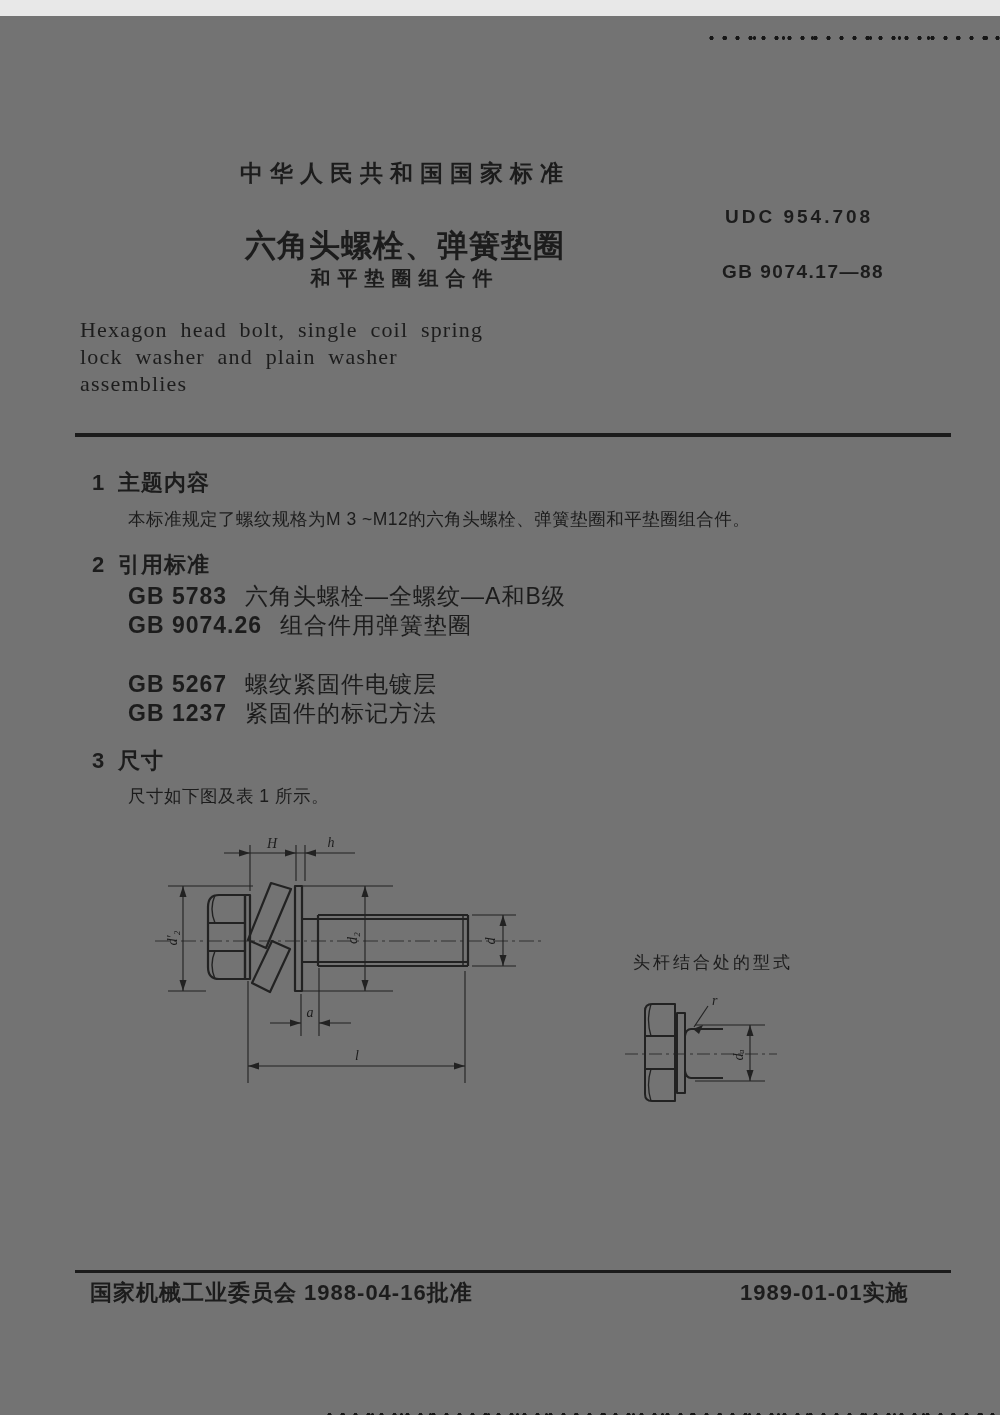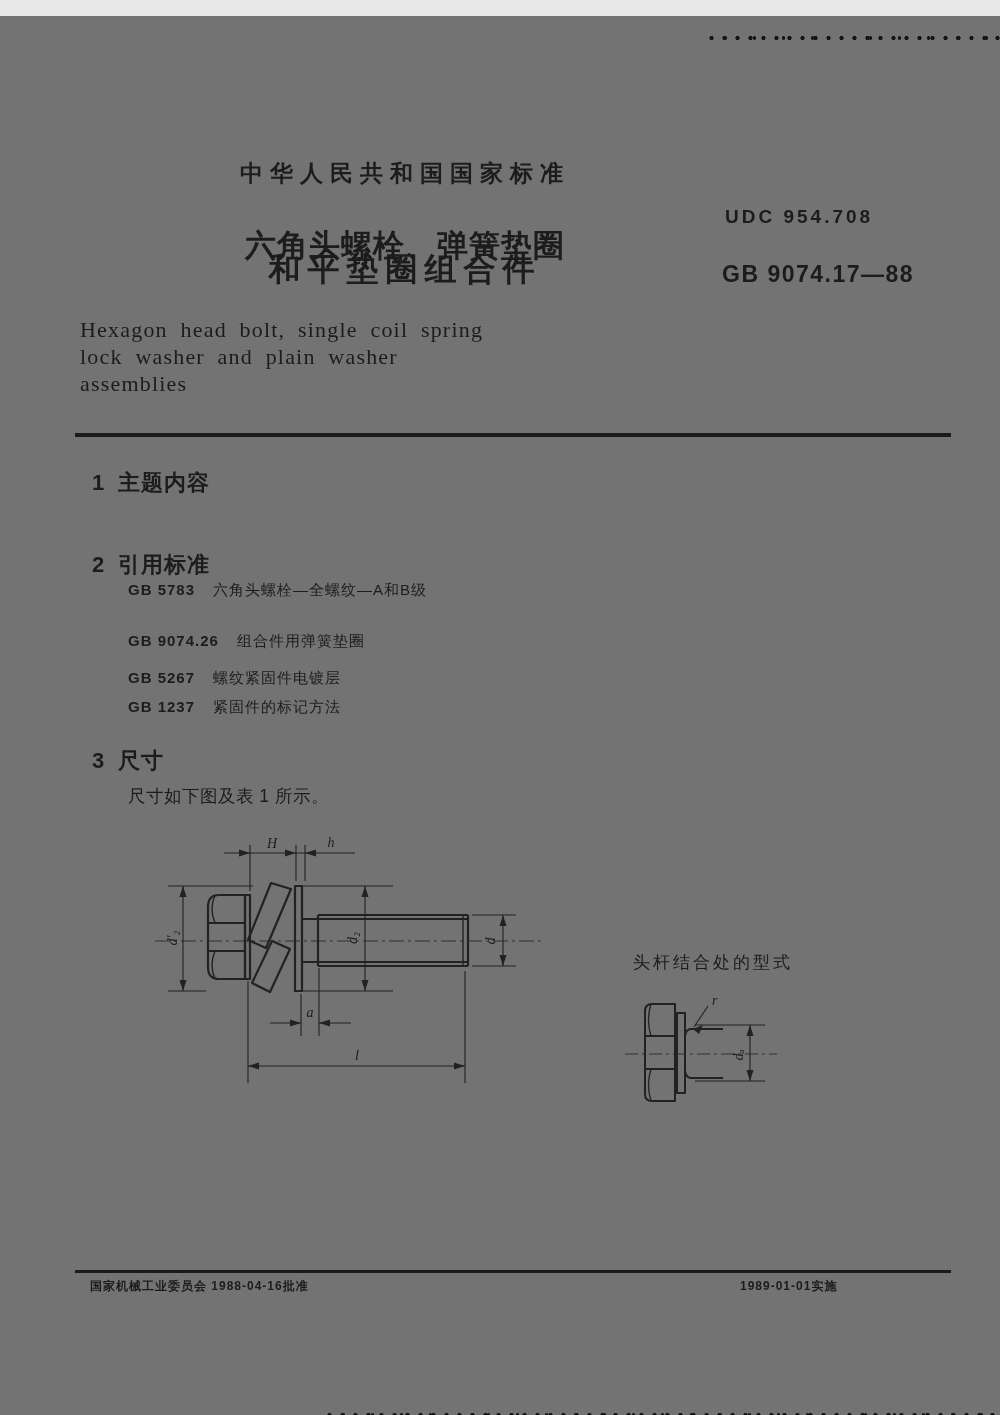--- a/index.html
+++ b/index.html
@@ -19,47 +19,47 @@
     background-position:0 0,6px 0;
     background-repeat:repeat-x;
   }
   .dots-top{top:19px;left:705px;width:298px;}
   .dots-bottom{top:1396px;left:323px;width:680px;}
   
   .std-label{top:142px;left:80px;width:650px;text-align:center;
     font-size:23px;font-weight:700;letter-spacing:7px;white-space:nowrap;}
   .title-zh-1{top:209px;left:80px;width:650px;text-align:center;
     font-size:31px;font-weight:700;letter-spacing:1px;white-space:nowrap;}
-  .title-zh-2{top:232px;left:80px;width:650px;text-align:center;
-    font-size:32px;font-weight:700;letter-spacing:7px;white-space:nowrap;}
+  .title-zh-2{top:249px;left:80px;width:650px;text-align:center;
+    font-size:20px;font-weight:700;letter-spacing:7px;white-space:nowrap;}
   .title-en{left:80px;width:650px;text-align:left;
     font-family:"Liberation Serif","DejaVu Serif",serif;
     font-size:22px;font-weight:400;letter-spacing:1.2px;word-spacing:6px;white-space:nowrap;}
   .en1{top:301px;} .en2{top:328px;} .en3{top:355px;}
   .udc{top:190px;left:725px;font-size:19px;font-weight:700;letter-spacing:3px;white-space:nowrap;}
-  .gbno{top:245px;left:722px;font-size:23px;font-weight:700;letter-spacing:1.5px;white-space:nowrap;}
+  .gbno{top:245px;left:722px;font-size:19px;font-weight:700;letter-spacing:1.5px;white-space:nowrap;}
   .rule-top{top:417px;left:75px;width:876px;height:4px;background:#1b1b1b;}
   
   .sec-h{font-size:22px;font-weight:700;letter-spacing:1px;white-space:nowrap;}
   .sec-h .sec-no{display:inline-block;width:26px;}
   .s1{top:452px;left:92px;} .s2{top:534px;left:92px;} .s3{top:730px;left:92px;}
   .body-text{font-size:17.5px;letter-spacing:0.5px;white-space:nowrap;}
   .b1{top:491px;left:128px;} .b3{top:768px;left:128px;}
-  .ref-row{left:128px;font-size:15px;white-space:nowrap;text-align:center;}
+  .ref-row{left:128px;font-size:23px;white-space:nowrap;text-align:center;}
   .ref-code{font-weight:700;letter-spacing:1px;}
   .ref-title{margin-left:18px;letter-spacing:1px;}
-  .r0{top:565px;} .r1{top:616px;} .r2{top:623px;} .r3{top:653px;} .r4{top:682px;} .r5{top:711px;}
+  .r0{top:565px;} .r1{top:594px;} .r2{top:623px;} .r3{top:653px;} .r4{top:682px;} .r5{top:711px;}
   
   .fig-main{top:815px;left:150px;}
   .fig-inset{top:975px;left:615px;}
   .inset-caption{top:935px;left:633px;font-size:17px;letter-spacing:3px;white-space:nowrap;}
   .dimtext{font-family:"Liberation Serif","DejaVu Serif",serif;font-style:italic;font-size:14px;fill:#1c1c1c;}
   
   .rule-bottom{top:1254px;left:75px;width:876px;height:3px;background:#1b1b1b;}
-  .foot{top:1262px;font-size:12px;font-weight:700;letter-spacing:1px;white-space:nowrap;}
+  .foot{top:1262px;font-size:22px;font-weight:700;letter-spacing:1px;white-space:nowrap;}
   .foot-left{left:90px;} .foot-right{left:740px;}
 </style>
 </head>
 <body>
 
 <div class="page">
 
   <div class="abs dots dots-top"></div>
 
   <div class="abs std-label">中华人民共和国国家标准</div>
@@ -68,20 +68,21 @@
   <div class="abs udc">UDC 954.708</div>
   <div class="abs gbno">GB 9074.17—88</div>
   <div class="abs title-en en1">Hexagon head bolt, single coil spring</div>
   <div class="abs title-en en3">assemblies</div>
   <div class="abs title-en en2">lock washer and plain washer</div>
   <div class="abs rule-top"></div>
 
   <div class="abs sec-h s1">
     <span class="sec-no">1</span><span>主题内容</span>
   </div>
+  <div class="abs body-text b1">本标准规定了螺纹规格为M 3 ~M12的六角头螺栓、弹簧垫圈和平垫圈组合件。</div>
 
   <div class="abs sec-h s2">
     <span class="sec-no">2</span><span>引用标准</span>
   </div>
   <div class="abs ref-row r0">
     <span class="ref-code">GB 5783</span><span class="ref-title">六角头螺栓—全螺纹—A和B级</span>
   </div>
   <div class="abs ref-row r1">
     <span class="ref-code">GB 9074.26</span><span class="ref-title">组合件用弹簧垫圈</span>
   </div>

